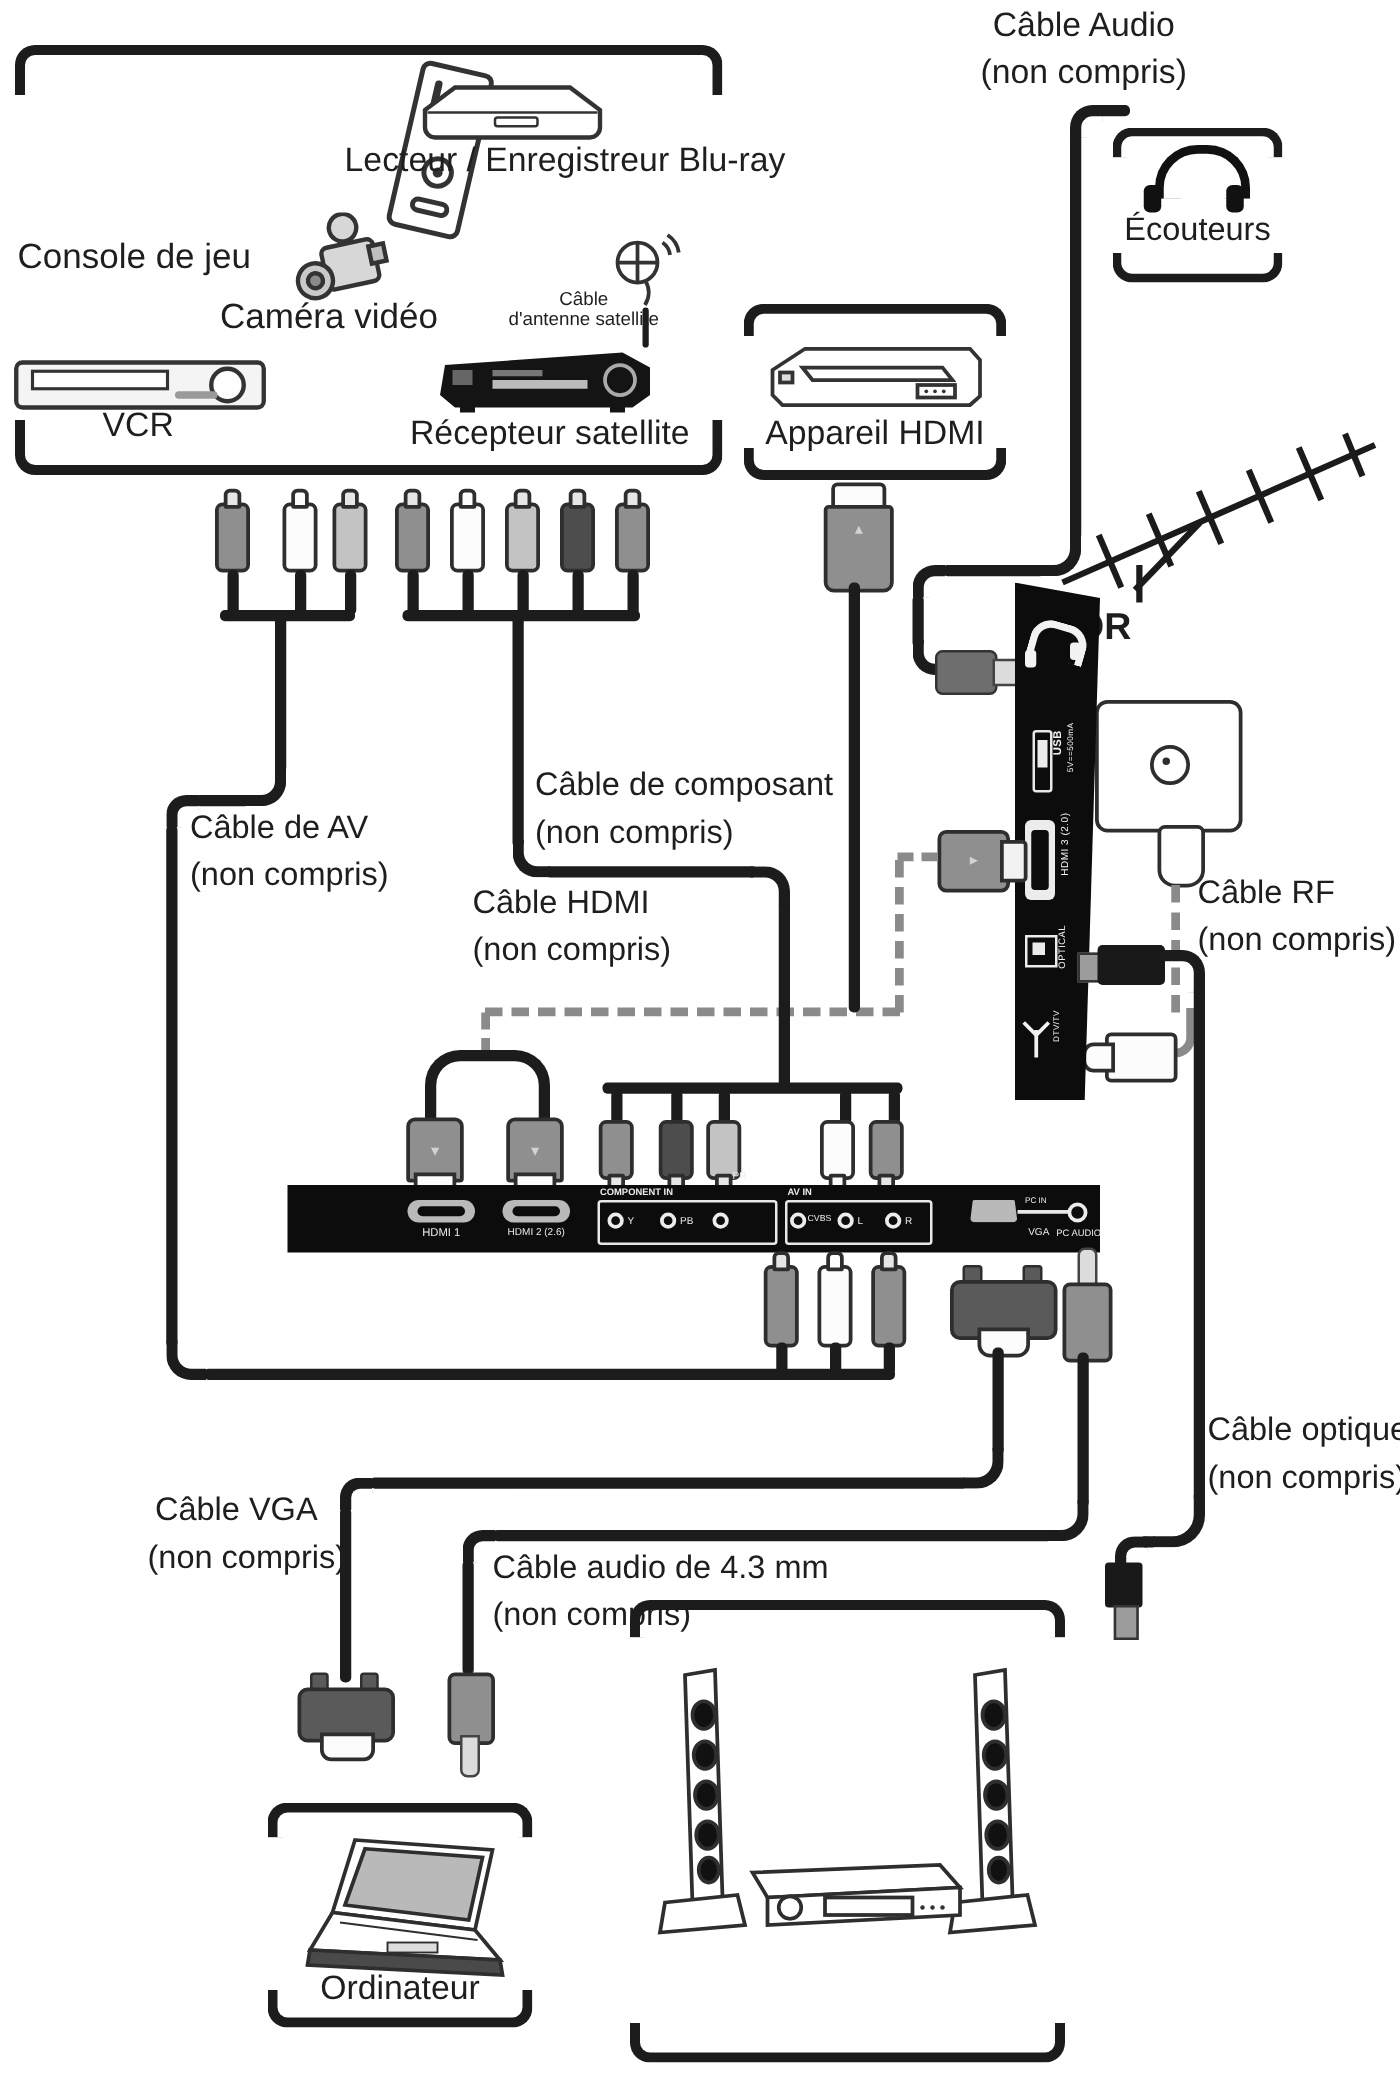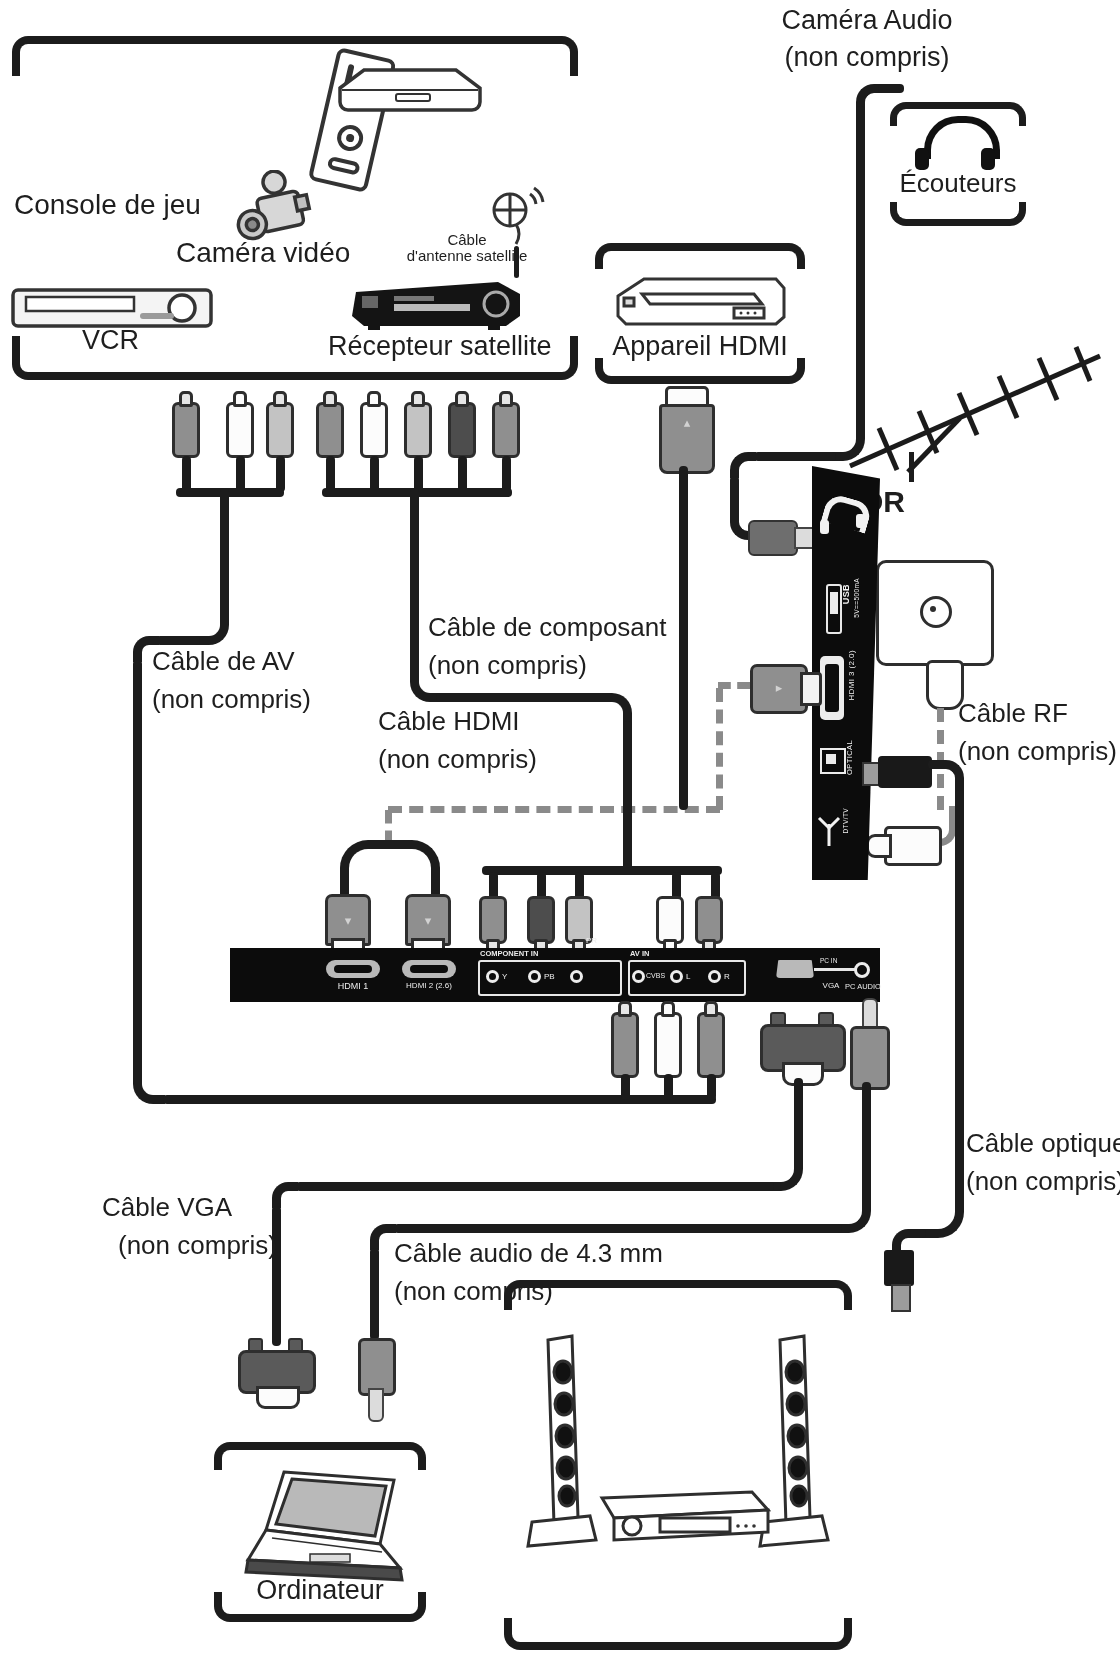--- a/index.html
+++ b/index.html
@@ -44,20 +44,21 @@
       <rect x="78" y="116" width="28" height="9" rx="4.5"></rect>
     </g>
   </svg>
   <div class="lbl" style="left:14px;top:190px;font-size:28px">Console de jeu</div>
 
   <svg style="left:330px;top:64px" width="160" height="52" viewBox="0 0 160 52">
     <path d="M10,24 L34,6 H126 L150,24 V38 a8 8 0 0 1 -8 8 H18 a8 8 0 0 1 -8 -8 Z" fill="#fff" stroke="#333" stroke-width="3.5"></path>
     <line x1="12" y1="26" x2="148" y2="26" stroke="#333" stroke-width="2"></line>
     <rect x="66" y="30" width="34" height="7" rx="2" fill="#fff" stroke="#333" stroke-width="2"></rect>
   </svg>
+  <div class="lbl ctr" style="left:256px;top:114px;width:392px">Lecteur / Enregistreur Blu-ray</div>
 
   <svg style="left:233px;top:170px" width="80" height="82" viewBox="0 0 80 82">
     <g transform="rotate(-12 40 41)" stroke="#333" stroke-width="3.5">
       <rect x="26" y="26" width="42" height="34" rx="5" fill="#d7d7d7"></rect>
       <circle cx="17" cy="50" r="14" fill="#c9c9c9"></circle>
         <circle cx="17" cy="50" r="6" fill="#8a8a8a"></circle>
       <circle cx="47" cy="13" r="11" fill="#d7d7d7"></circle>
       <rect x="64" y="32" width="12" height="14" fill="#bfbfbf"></rect>
     </g>
   </svg>
@@ -106,21 +107,21 @@
       <path d="M34,22 H146 L154,32 H42 Z"></path>
       <rect x="126" y="36" width="30" height="10"></rect>
       <circle cx="133" cy="41" r="1.5" fill="#333" stroke="none"></circle>
         <circle cx="140" cy="41" r="1.5" fill="#333" stroke="none"></circle>
         <circle cx="147" cy="41" r="1.5" fill="#333" stroke="none"></circle>
       <rect x="16" y="26" width="10" height="8" fill="#ddd"></rect>
     </g>
   </svg>
   <div class="lbl ctr" style="left:595px;top:332px;width:210px">Appareil HDMI</div>
 
-  <div class="lbl ctr" style="left:742px;top:6px;width:250px">Caméra Audio</div>
+  <div class="lbl ctr" style="left:742px;top:6px;width:250px">Câble Audio</div>
   <div class="lbl ctr" style="left:742px;top:43px;width:250px">(non compris)</div>
 
   <div class="brk bt" style="left:890px;top:102px;width:136px;height:24px;border-width:7px"></div>
   <div class="brk bb" style="left:890px;top:202px;width:136px;height:24px;border-width:7px"></div>
   <div style="position:absolute;left:908px;top:114px;width:100px;height:62px">
     <div style="position:absolute;left:16px;top:2px;width:62px;height:36px;border:7px solid #111;border-bottom:none;border-radius:34px 34px 0 0"></div>
     <div style="position:absolute;left:7px;top:34px;width:14px;height:22px;background:#111;border-radius:5px"></div>
     <div style="position:absolute;left:73px;top:34px;width:14px;height:22px;background:#111;border-radius:5px"></div>
   </div>
   <div class="lbl ctr" style="left:890px;top:170px;width:136px;font-size:26px">Écouteurs</div>
@@ -351,21 +352,21 @@
 
   <div style="position:absolute;left:770px;top:1012px;width:12px;height:14px;background:#5a5a5a;border:2px solid #2e2e2e;border-radius:3px"></div>
   <div style="position:absolute;left:818px;top:1012px;width:12px;height:14px;background:#5a5a5a;border:2px solid #2e2e2e;border-radius:3px"></div>
   <div style="position:absolute;left:760px;top:1024px;width:80px;height:42px;background:#5a5a5a;border:3px solid #2e2e2e;border-radius:8px"></div>
   <div style="position:absolute;left:782px;top:1062px;width:36px;height:18px;background:#fcfcfc;border:3px solid #2e2e2e;border-radius:0 0 10px 10px"></div>
   <div class="w" style="left:794px;top:1078px;width:9px;height:86px"></div>
   <div class="e" style="left:770px;top:1158px;width:33px;height:33px;border-right:9px solid #1c1c1c;border-bottom:9px solid #1c1c1c;border-bottom-right-radius:22px"></div>
   <div class="w" style="left:296px;top:1182px;width:478px;height:9px"></div>
   <div class="e" style="left:272px;top:1182px;width:26px;height:26px;border-left:9px solid #1c1c1c;border-top:9px solid #1c1c1c;border-top-left-radius:16px"></div>
   <div class="w" style="left:272px;top:1206px;width:9px;height:140px"></div>
-  <div class="lbl" style="left:102px;top:1194px;font-size:26px">Câble VGA</div>
+  <div class="lbl" style="left:124px;top:1194px;font-size:26px">Câble VGA</div>
   <div class="lbl" style="left:118px;top:1232px;font-size:26px">(non compris)</div>
   <div style="position:absolute;left:248px;top:1338px;width:11px;height:13px;background:#5a5a5a;border:2px solid #2e2e2e;border-radius:3px"></div>
   <div style="position:absolute;left:288px;top:1338px;width:11px;height:13px;background:#5a5a5a;border:2px solid #2e2e2e;border-radius:3px"></div>
   <div style="position:absolute;left:238px;top:1350px;width:72px;height:38px;background:#5a5a5a;border:3px solid #2e2e2e;border-radius:8px"></div>
   <div style="position:absolute;left:256px;top:1386px;width:38px;height:17px;background:#fcfcfc;border:3px solid #2e2e2e;border-radius:0 0 9px 9px"></div>
 
   <div style="position:absolute;left:862px;top:998px;width:12px;height:30px;background:#dcdcdc;border:2px solid #444;border-radius:6px 6px 0 0"></div>
   <div style="position:absolute;left:850px;top:1026px;width:34px;height:58px;background:#8f8f8f;border:3px solid #2e2e2e;border-radius:6px"></div>
   <div class="w" style="left:862px;top:1082px;width:9px;height:124px"></div>
   <div class="e" style="left:838px;top:1200px;width:33px;height:33px;border-right:9px solid #1c1c1c;border-bottom:9px solid #1c1c1c;border-bottom-right-radius:22px"></div>

